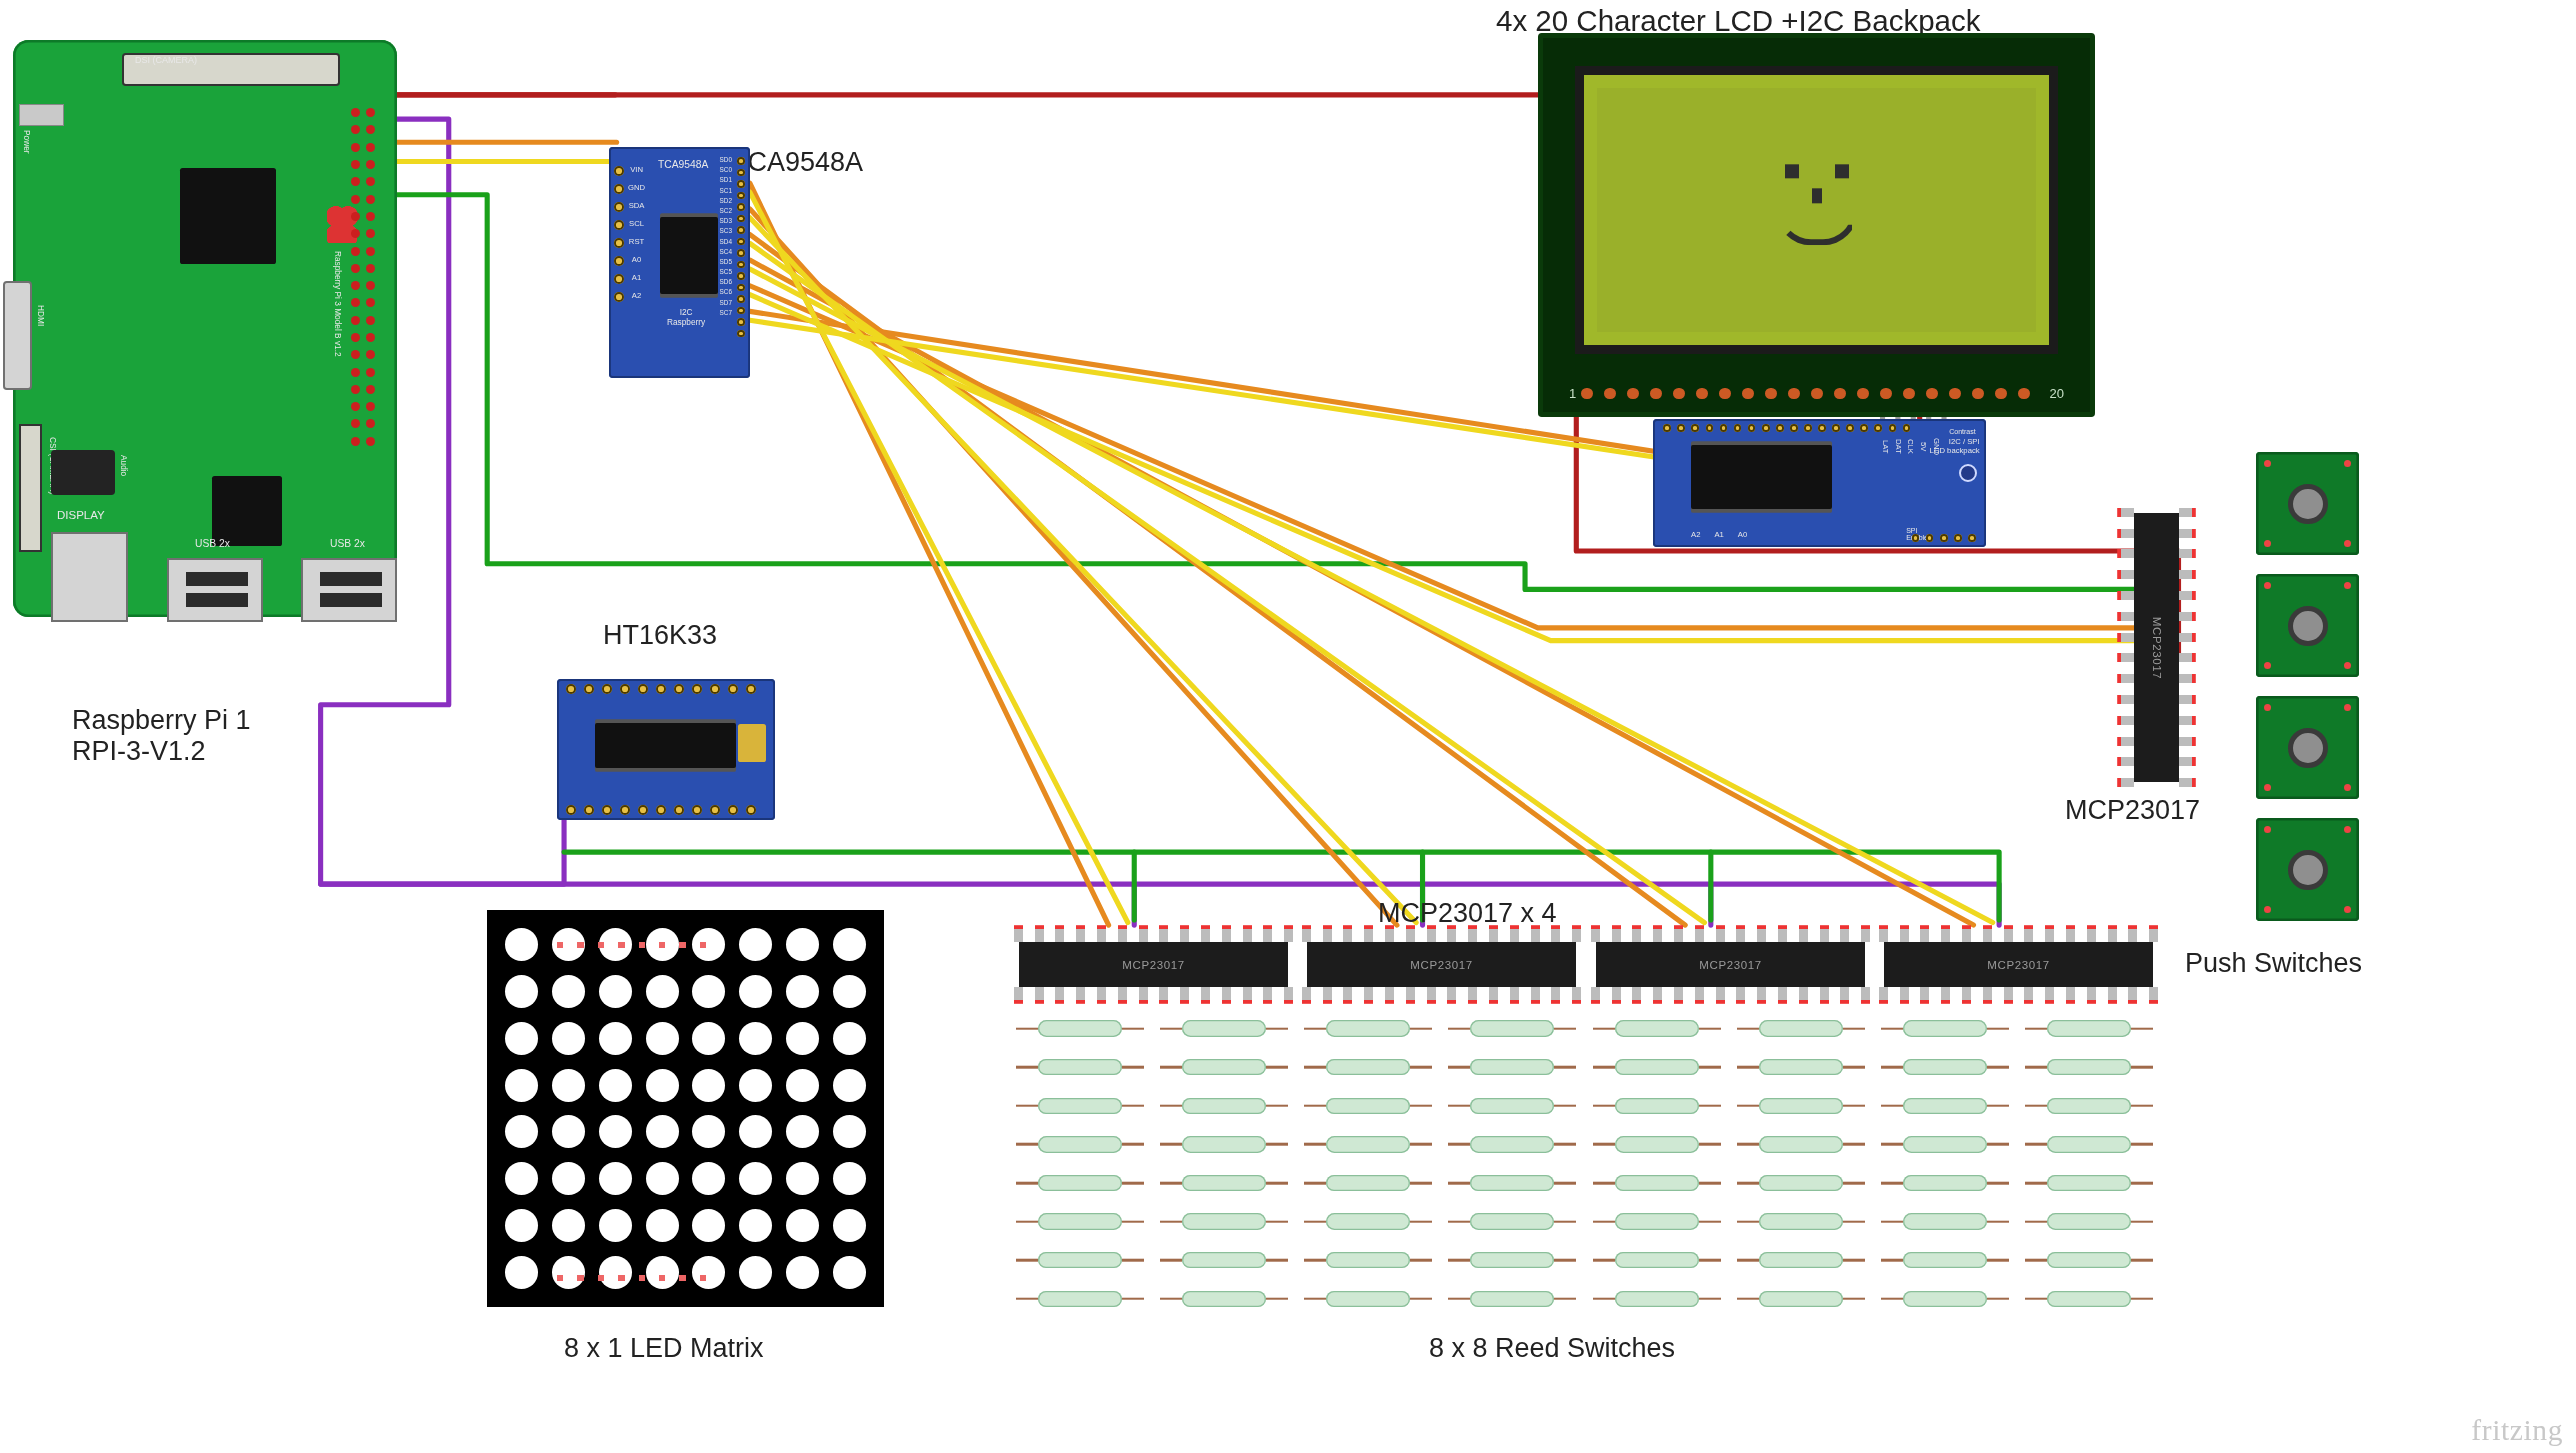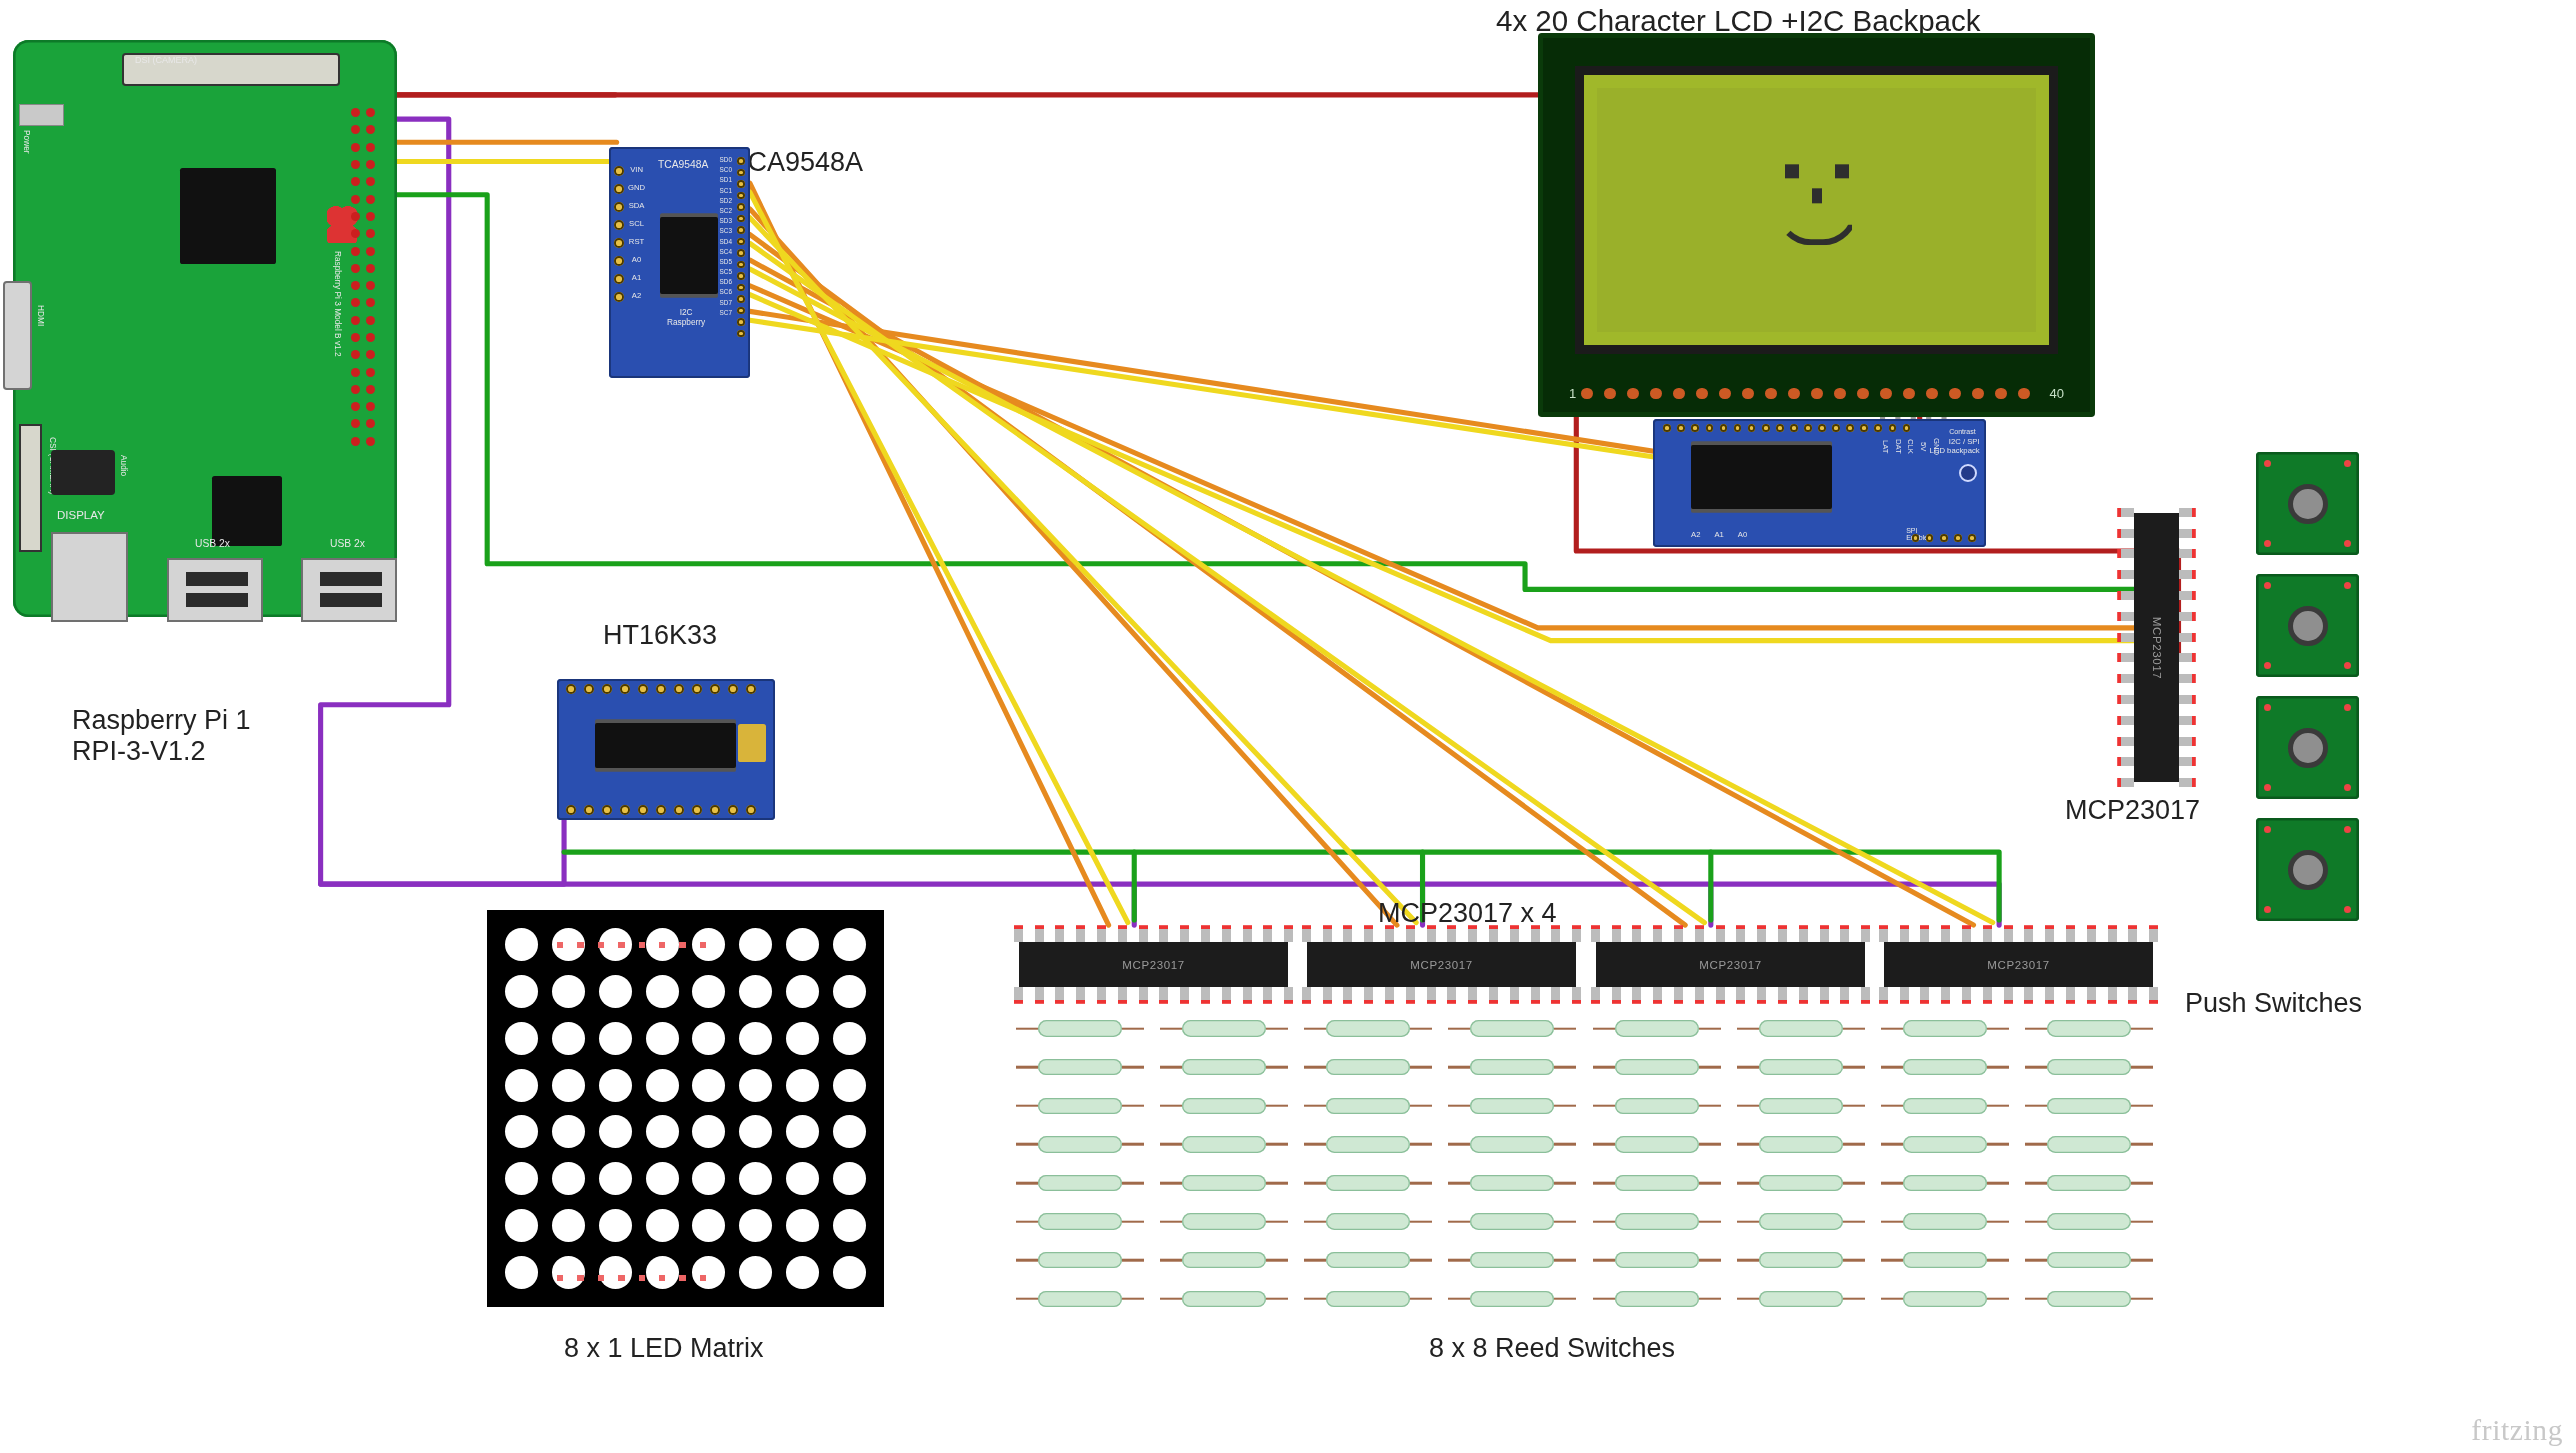--- a/index.html
+++ b/index.html
@@ -459,21 +459,21 @@
       <div class="h"></div>
       <div class="h"></div>
       <div class="h"></div>
       <div class="h"></div>
       <div class="h"></div>
       <div class="h"></div>
       <div class="h"></div>
       <div class="h"></div>
       <div class="h"></div>
   </div>
-  <span class="lcd-pin-num r">40</span>
+  <span class="lcd-pin-num r">20</span>
 </div>
 
 <div class="breakout bp">
   <div class="chip-black legs"></div>
   <div class="pin-row" style="left:10.3px;top:5.1px;gap:6.4px">
     <div class="pin-hole" style="width:7.7px;height:7.7px"></div>
       <div class="pin-hole" style="width:7.7px;height:7.7px"></div>
       <div class="pin-hole" style="width:7.7px;height:7.7px"></div>
       <div class="pin-hole" style="width:7.7px;height:7.7px"></div>
       <div class="pin-hole" style="width:7.7px;height:7.7px"></div>
@@ -576,21 +576,21 @@
     <div class="corner bl"></div>
     <div class="corner br"></div>
 </div>
 <div class="pushsw" style="left:2256px;top:818px">
   <div class="btn"></div>
     <div class="corner tl"></div>
     <div class="corner tr"></div>
     <div class="corner bl"></div>
     <div class="corner br"></div>
 </div>
-<div class="label" style="left:2185px; top:988px">Push Switches</div>
+<div class="label" style="left:2185px; top:948px">Push Switches</div>
 
 <div class="label" style="left:1378px; top:898px">MCP23017 x 4</div>
 <div class="dip" style="left:1019px;top:942px">
     <div class="body-label">MCP23017</div>
     <div class="legs top">
       <div class="leg red"></div>
       <div class="leg red"></div>
       <div class="leg red"></div>
       <div class="leg red"></div>
       <div class="leg red"></div>

